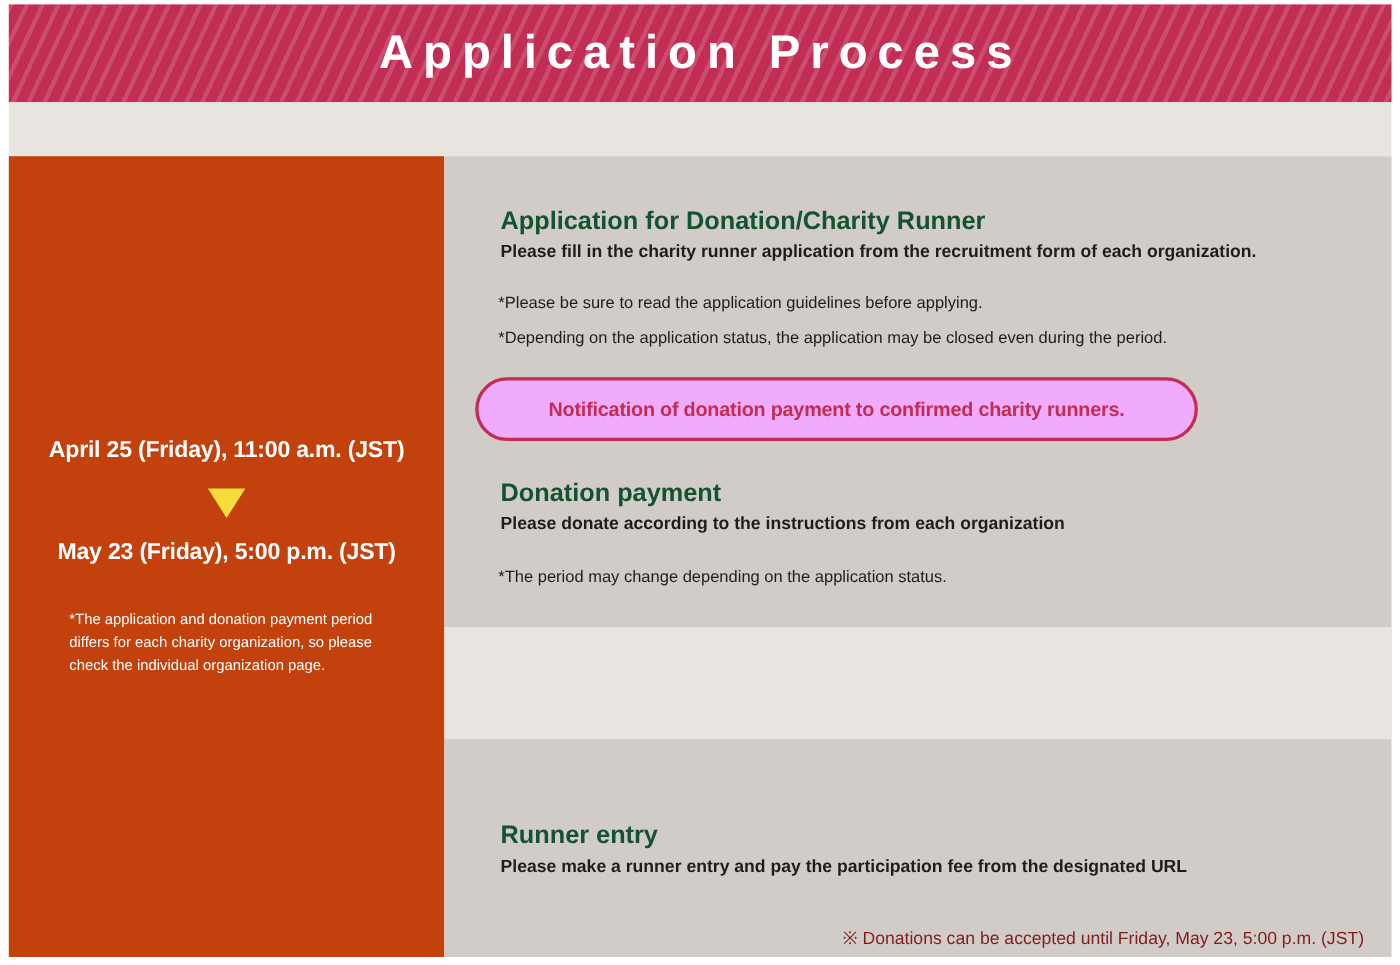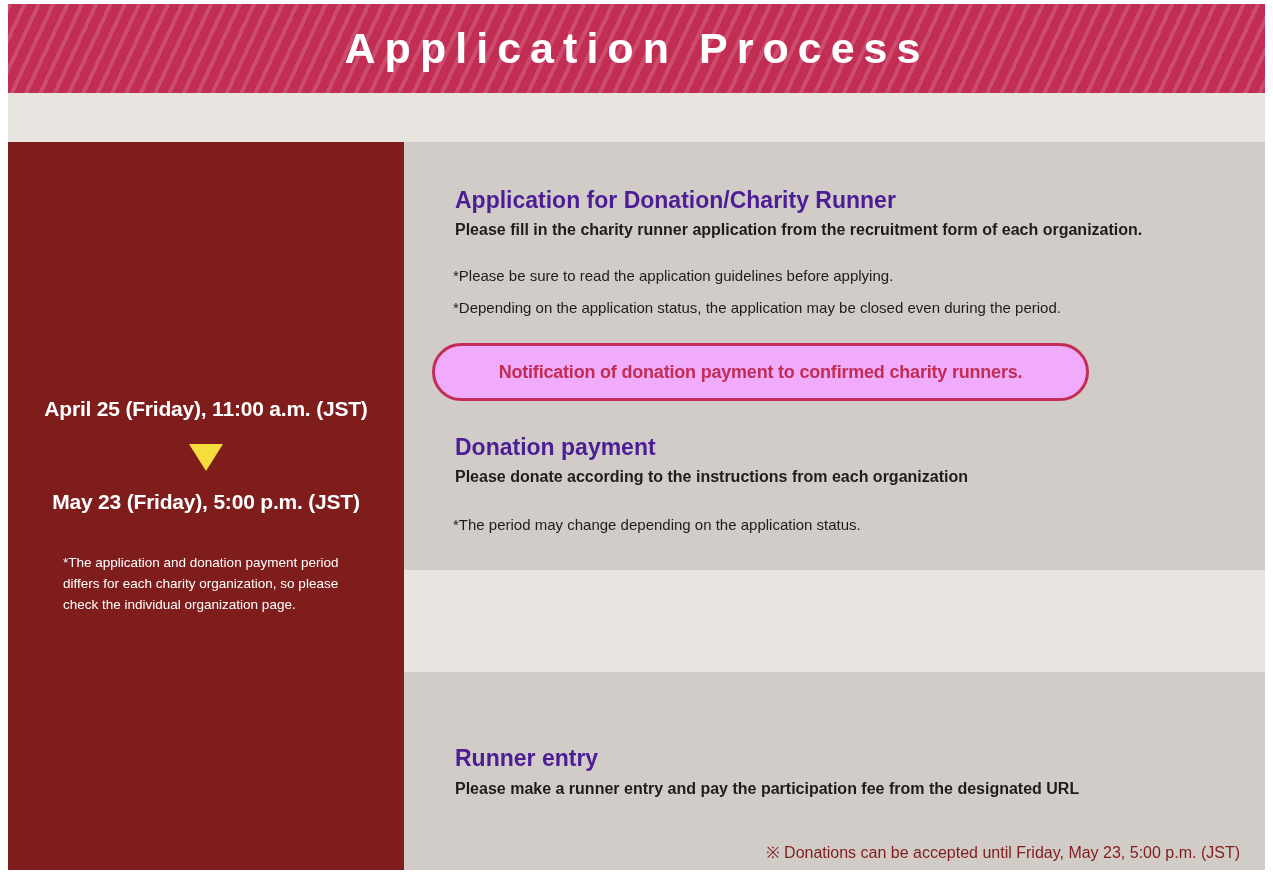--- a/index.html
+++ b/index.html
@@ -37,21 +37,21 @@
     position: absolute;
     left: 8px; top: 93px;
     width: 1257px; height: 49px;
     background: #e8e5e1;
   }
   
   .sidebar {
     position: absolute;
     left: 8px; top: 142px;
     width: 396px; height: 728px;
-    background: #7f1d1d;
+    background: #c2410c;
     color: #ffffff;
   }
   .side-date {
     position: absolute;
     left: 0; width: 100%;
     text-align: center;
     font-size: 21px;
     font-weight: bold;
     letter-spacing: -0.2px;
     white-space: nowrap;
@@ -84,21 +84,21 @@
   }
   .band {
     position: absolute;
     left: 0; top: 428px;
     width: 100%; height: 102px;
     background: #e8e5e1;
   }
   .step-heading {
     position: absolute; left: 51px; margin: 0;
     font-size: 23px; font-weight: bold;
-    color: #4c1d95; white-space: nowrap;
+    color: #14532d; white-space: nowrap;
   }
   .step-body {
     position: absolute; left: 51px; margin: 0;
     font-size: 16px; font-weight: bold;
     color: #1d1d1b; white-space: nowrap;
   }
   .step-note {
     position: absolute; left: 49px; margin: 0;
     font-size: 15px; font-weight: normal;
     color: #1d1d1b; white-space: nowrap;

